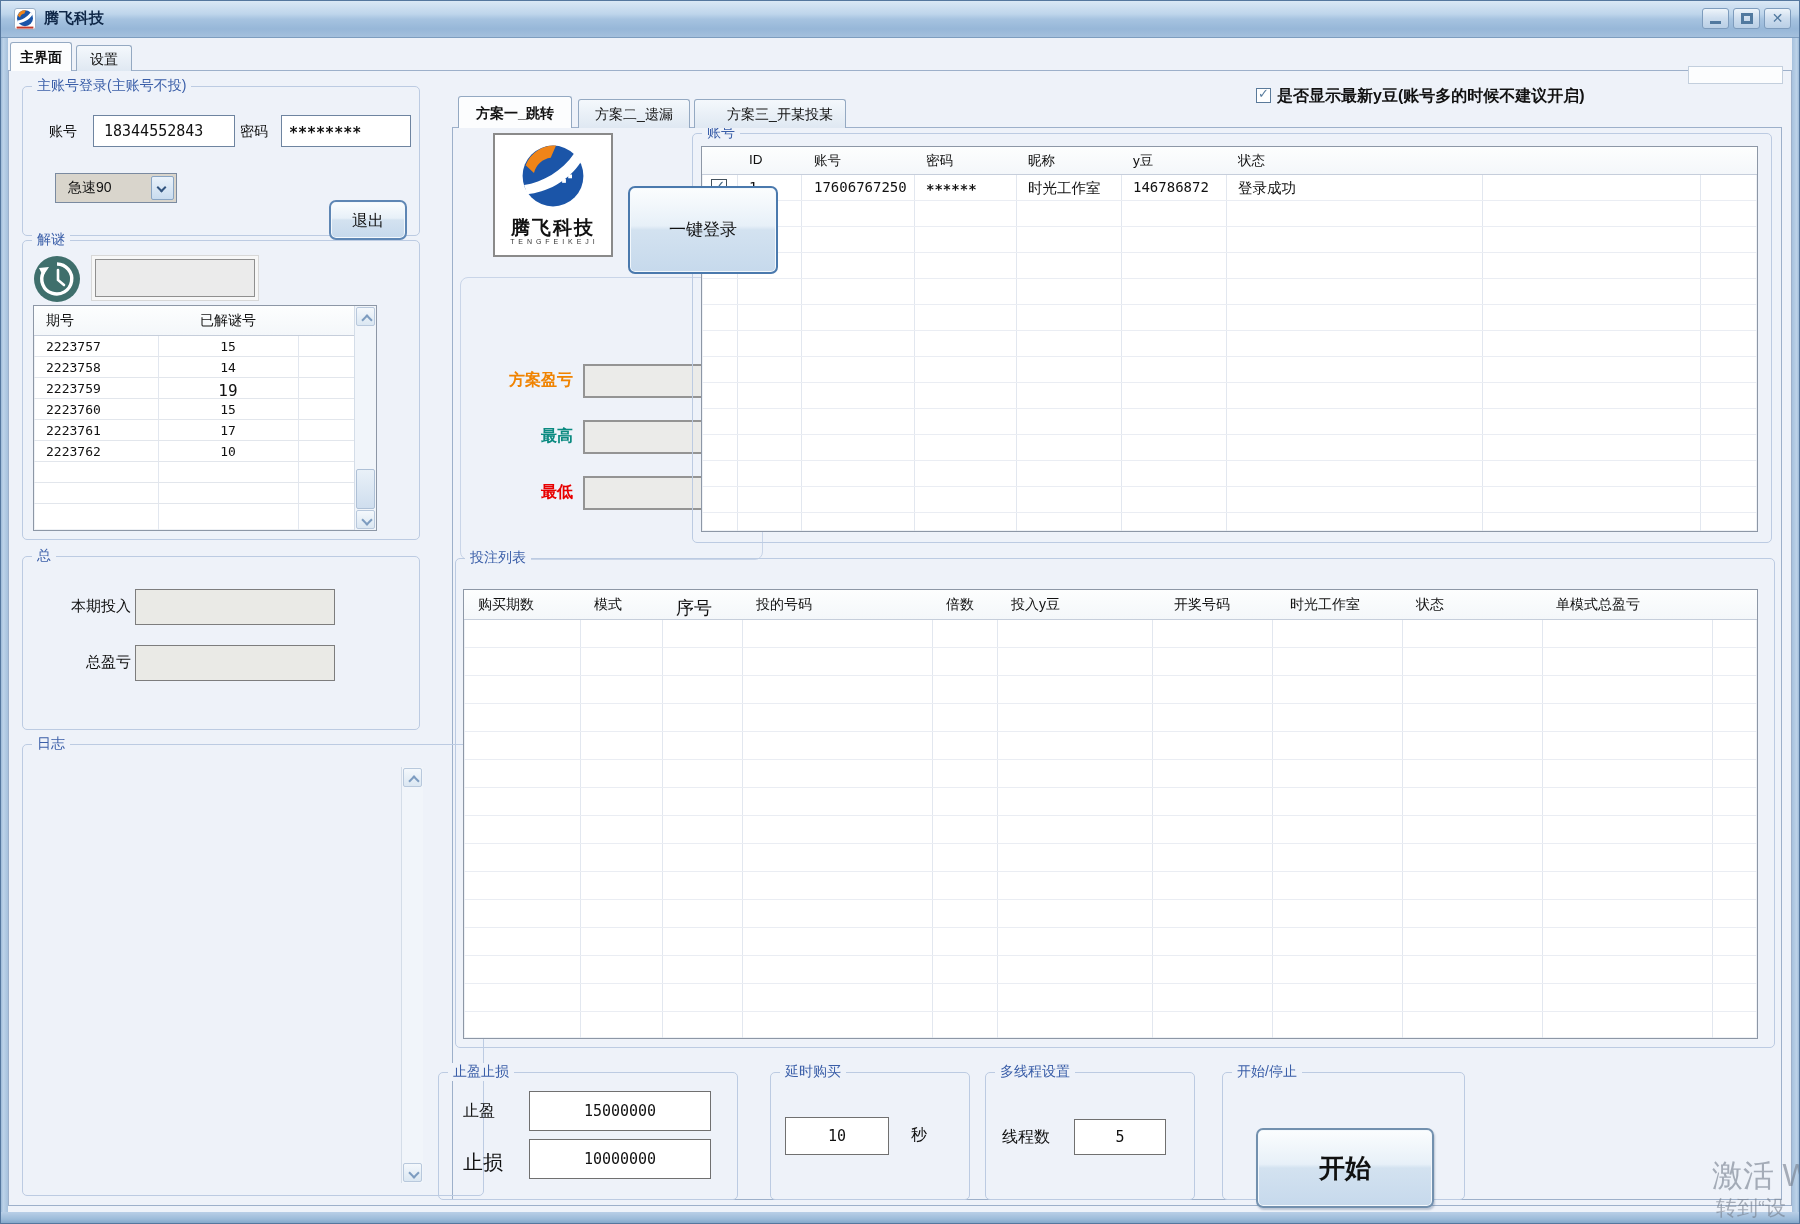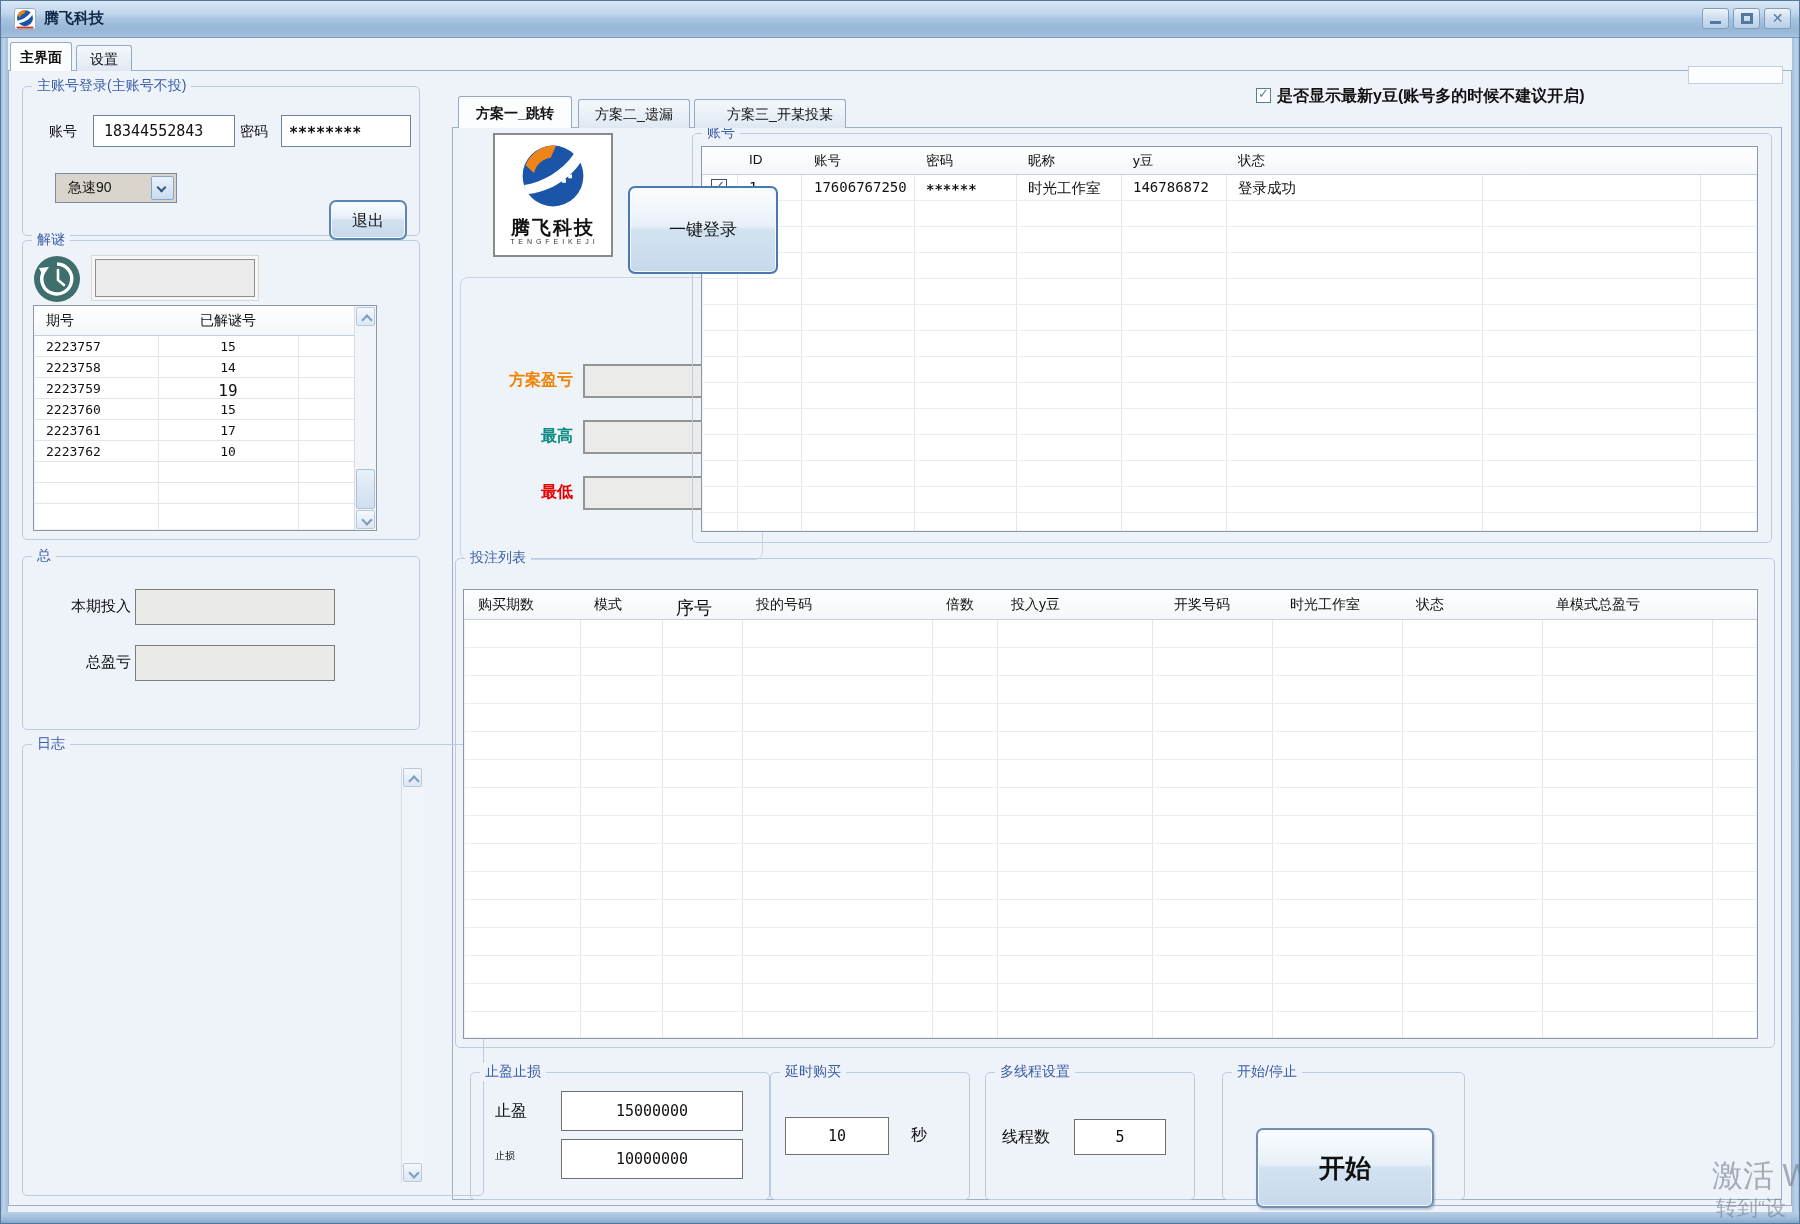--- a/index.html
+++ b/index.html
@@ -302,25 +302,25 @@
       <div class="th" style="left:547px; top:6px; font-size:14px;">投入y豆</div>
       <div class="th" style="left:710px; top:6px; font-size:14px;">开奖号码</div>
       <div class="th" style="left:826px; top:6px; font-size:14px;">时光工作室</div>
       <div class="th" style="left:952px; top:6px; font-size:14px;">状态</div>
       <div class="th" style="left:1092px; top:6px; font-size:14px;">单模式总盈亏</div>
     </div>
     <div class="gridrows" style="top:30px; height:420px; background:repeating-linear-gradient(to bottom,transparent 0 27px,#eaedf3 27px 28px);"></div>
   </div>
 </div>
 
-<div class="group" style="left:470px; top:1072px; width:300px; height:128px;padding-left:20px;">
+<div class="group" style="left:438px; top:1072px; width:300px; height:128px;padding-left:20px;">
   <div class="gtitle">止盈止损</div>
   <div class="lbl" style="left:24px; top:28px; font-size:16px;">止盈</div>
   <div class="tb" style="left:90px; top:18px; width:182px; height:40px; line-height:38px; text-align:center; border-color:#707070;">15000000</div>
-  <div class="lbl" style="left:24px; top:76px; font-size:10px;">止损</div>
+  <div class="lbl" style="left:24px; top:76px; font-size:20px;">止损</div>
   <div class="tb" style="left:90px; top:66px; width:182px; height:40px; line-height:38px; text-align:center; border-color:#707070;">10000000</div>
 </div>
 
 <div class="group" style="left:770px; top:1072px; width:200px; height:128px;">
   <div class="gtitle">延时购买</div>
   <div class="tb" style="left:14px; top:44px; width:104px; height:38px; line-height:36px; text-align:center; border-color:#707070;">10</div>
   <div class="lbl" style="left:140px; top:52px; font-size:16px;">秒</div>
 </div>
 
 <div class="group" style="left:985px; top:1072px; width:210px; height:128px;">

